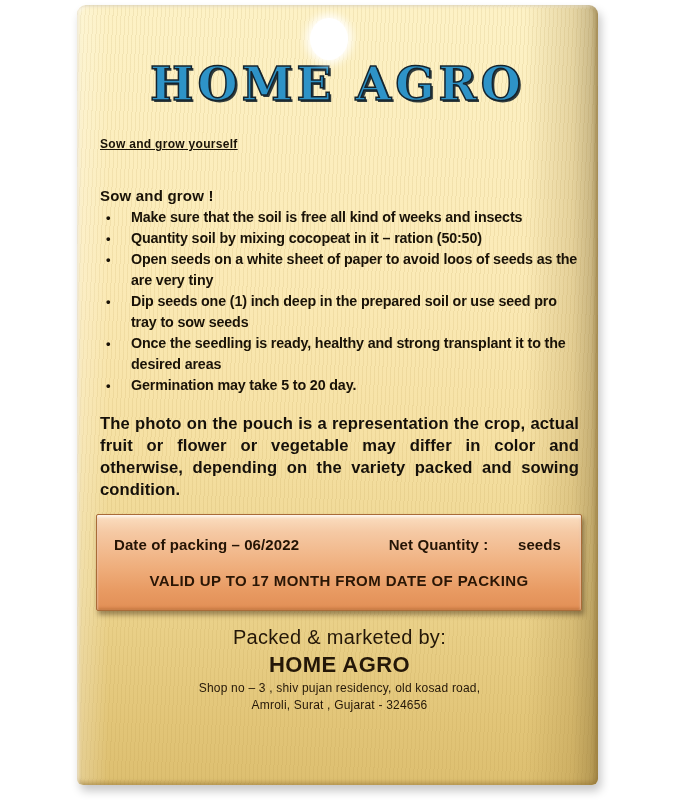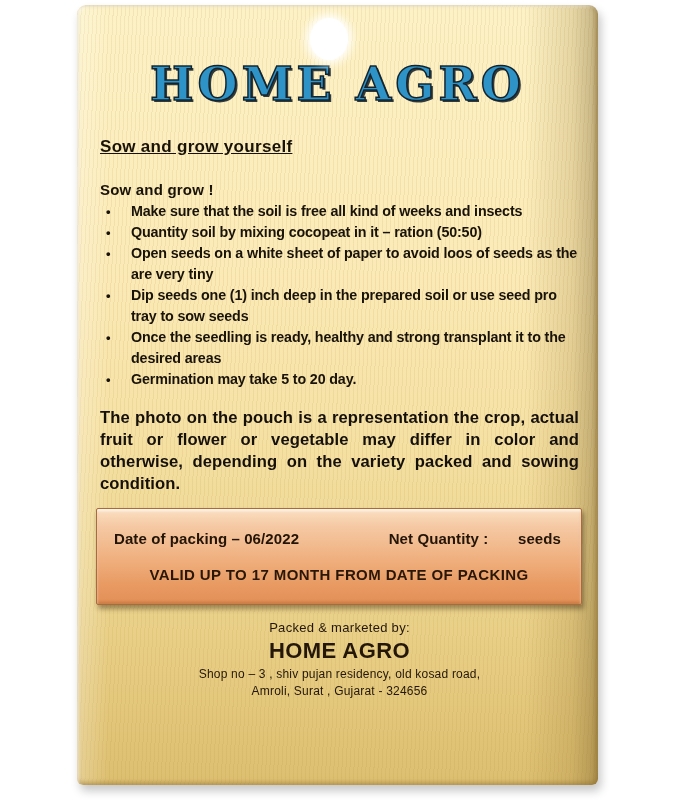--- a/index.html
+++ b/index.html
@@ -58,27 +58,27 @@
     -webkit-text-stroke: 1.5px #14242e;
     text-shadow: 2px 2px 0 rgba(13,27,36,0.85);
   }
   .content {
     position: relative;
     padding: 0 19px 0 23px;
     color: #191207;
   }
   .heading {
     margin-top: 30px;
-    font-size: 17px;
+    font-size: 12px;
     font-weight: bold;
     text-decoration: underline;
     letter-spacing: 0.3px;
   }
   .subheading {
-    margin-top: 24px;
+    margin-top: 36px;
     font-size: 15px;
     font-weight: bold;
     letter-spacing: 0.2px;
   }
   ul.instructions {
     margin: 3px 0 0 0;
     padding: 0;
     list-style: none;
   }
   ul.instructions li {
@@ -136,21 +136,21 @@
     font-weight: bold;
     letter-spacing: 0.4px;
     color: #2a1605;
   }
   .footer {
     margin-top: 9px;
     text-align: center;
     color: #241708;
   }
   .packed-by {
-    font-size: 13px;
+    font-size: 20px;
     letter-spacing: 0.3px;
     margin-top: 15px;
   }
   .company {
     margin-top: 3px;
     font-size: 22px;
     font-weight: bold;
     letter-spacing: 0.4px;
   }
   .addr {

